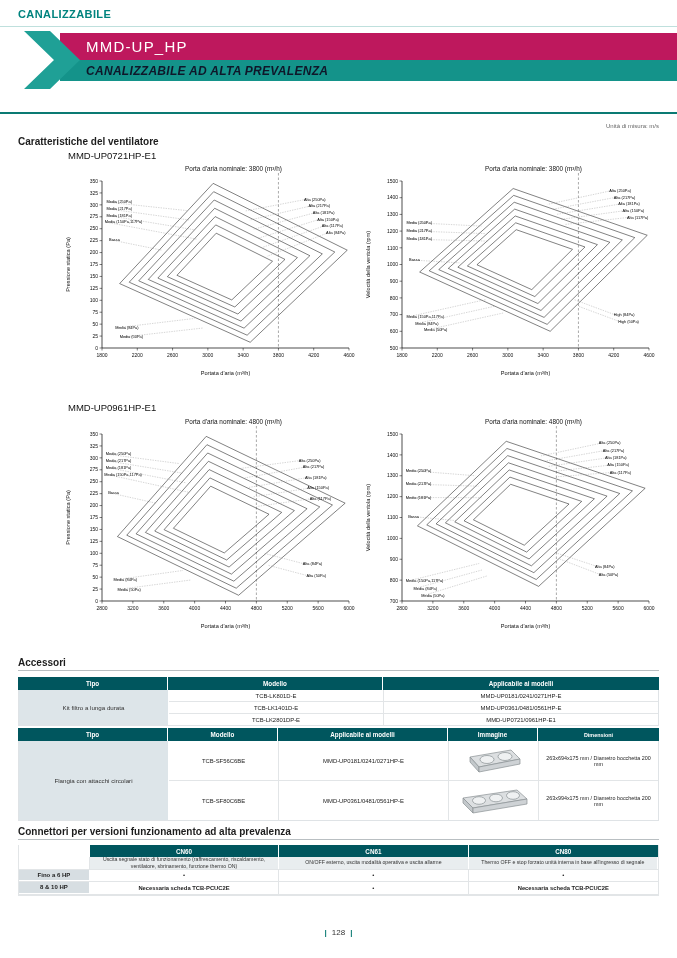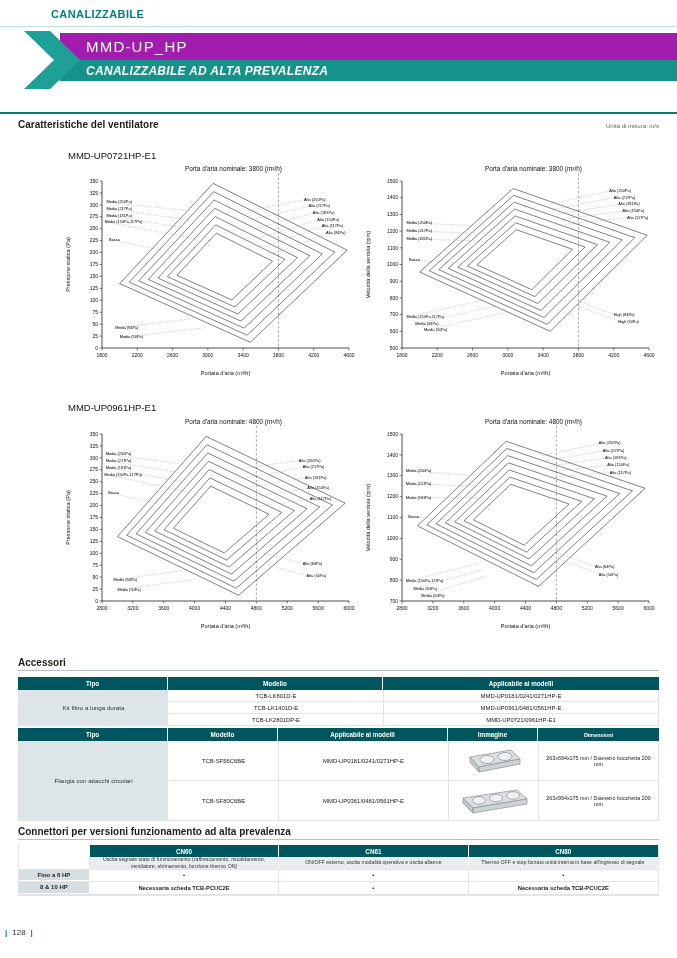--- a/index.html
+++ b/index.html
@@ -1,28 +1,28 @@
 <!DOCTYPE html>
 <html><head>
 <meta charset="utf-8">
 <style>
   *{margin:0;padding:0;box-sizing:border-box;}
   html,body{background:#fff;}
   .page{position:relative;width:677px;height:958px;background:#fff;overflow:hidden;
         font-family:"Liberation Sans",sans-serif;color:#222;}
 
   .eyebrow{position:absolute;left:18px;top:8px;font-size:11px;font-weight:bold;
-           color:#00837e;letter-spacing:.4px;margin-left:33px;}
+           color:#00837e;letter-spacing:.4px;}
   .top-rule{position:absolute;left:0;top:26px;width:677px;height:1px;background:#bfe0dd;}
 
   .banner{position:absolute;left:60px;top:33px;width:617px;height:48px;}
-  .banner-top{height:27px;background:#a21caf;display:flex;align-items:center;padding-left:26px;}
+  .banner-top{height:27px;background:#be185d;display:flex;align-items:center;padding-left:26px;}
   .banner-bottom{height:21px;background:#14938a;display:flex;align-items:center;padding-left:26px;}
   .banner-title{color:#fff;font-size:15px;letter-spacing:1.2px;}
-  .banner-subtitle{color:#ffffff;font-size:12px;font-weight:bold;font-style:italic;letter-spacing:.3px;}
+  .banner-subtitle{color:#0f172a;font-size:12px;font-weight:bold;font-style:italic;letter-spacing:.3px;}
   .chevron{position:absolute;left:24px;top:31px;}
 
   .teal-rule{position:absolute;left:0;top:112px;width:677px;height:2px;background:#0a7a73;}
   .sec-title{position:absolute;left:18px;font-size:10px;font-weight:bold;color:#1d1d1d;}
   .unit-note{position:absolute;right:18px;top:123px;font-size:6px;color:#666;}
   .sec-rule{position:absolute;left:18px;width:641px;height:1px;background:#b9bfc2;}
 
   .model-label{position:absolute;left:68px;font-size:9.5px;font-weight:normal;color:#111;}
   .chart-row{position:absolute;left:62px;display:flex;gap:5px;}
   svg.chart{width:295px;height:215px;font-family:"Liberation Sans",sans-serif;}
@@ -61,21 +61,21 @@
   .t3 .lab{width:71px;background:#d7dee2;font-weight:bold;font-size:6px;display:flex;
       align-items:center;justify-content:center;border-right:1px solid #fff;border-bottom:1px solid #fff;}
   .t3 .lab-blank{width:71px;background:#fff;border-right:1px solid #e2e5e7;}
   .t3 .desc-td{background:#e9edef;font-size:5.2px;line-height:1.3;height:34px;color:#333;
       border-right:1px solid #fff;}
   .t3 .td{height:11.5px;}
   .t3 .b{font-weight:bold;font-size:5.8px;}
   .t3 .tr{border-bottom:1px solid #e2e5e7;}
   .t3{border:1px solid #e2e5e7;border-top:none;}
 
-  .footer{position:absolute;left:0;top:928px;width:677px;font-size:8px;color:#333;}
+  .footer{position:absolute;left:0;top:928px;width:677px;text-align:center;font-size:8px;color:#333;}
   .footer .bar{color:#0a7a73;margin:0 5px;font-weight:bold;}
 </style>
 </head>
 <body>
 
 <div class="page">
 
   <div class="eyebrow">CANALIZZABILE</div>
   <div class="top-rule"></div>
 
@@ -85,21 +85,21 @@
     </div>
     <div class="banner-bottom">
       <span class="banner-subtitle">CANALIZZABILE AD ALTA PREVALENZA</span>
     </div>
   </div>
   <svg class="chevron" width="56" height="58" viewBox="0 0 56 58">
     <polygon points="0,0 26,0 56,29 26,58 0,58 30,29" fill="#1fa096"></polygon>
   </svg>
 
   <div class="teal-rule"></div>
-  <div class="sec-title" style="top:119px;">Caratteristiche del ventilatore</div>
+  <div class="sec-title" style="top:136px;">Caratteristiche del ventilatore</div>
   <div class="unit-note">Unità di misura: m/s</div>
 
   <div class="model-label" style="top:150px;">MMD-UP0721HP-E1</div>
   <div class="chart-row" style="top:163px;">
     <svg class="chart" viewBox="0 0 295 215">
         <line x1="40" y1="18" x2="40" y2="185" stroke="#000" stroke-width="0.7"></line>
         <line x1="40" y1="185" x2="287" y2="185" stroke="#000" stroke-width="0.7"></line>
         <line x1="37.5" y1="185" x2="40" y2="185" stroke="#000" stroke-width="0.5"></line>
         <text x="36" y="186.7" font-size="5" text-anchor="end" fill="#111">0</text>
         <line x1="37.5" y1="173.07142857142858" x2="40" y2="173.07142857142858" stroke="#000" stroke-width="0.5"></line>

